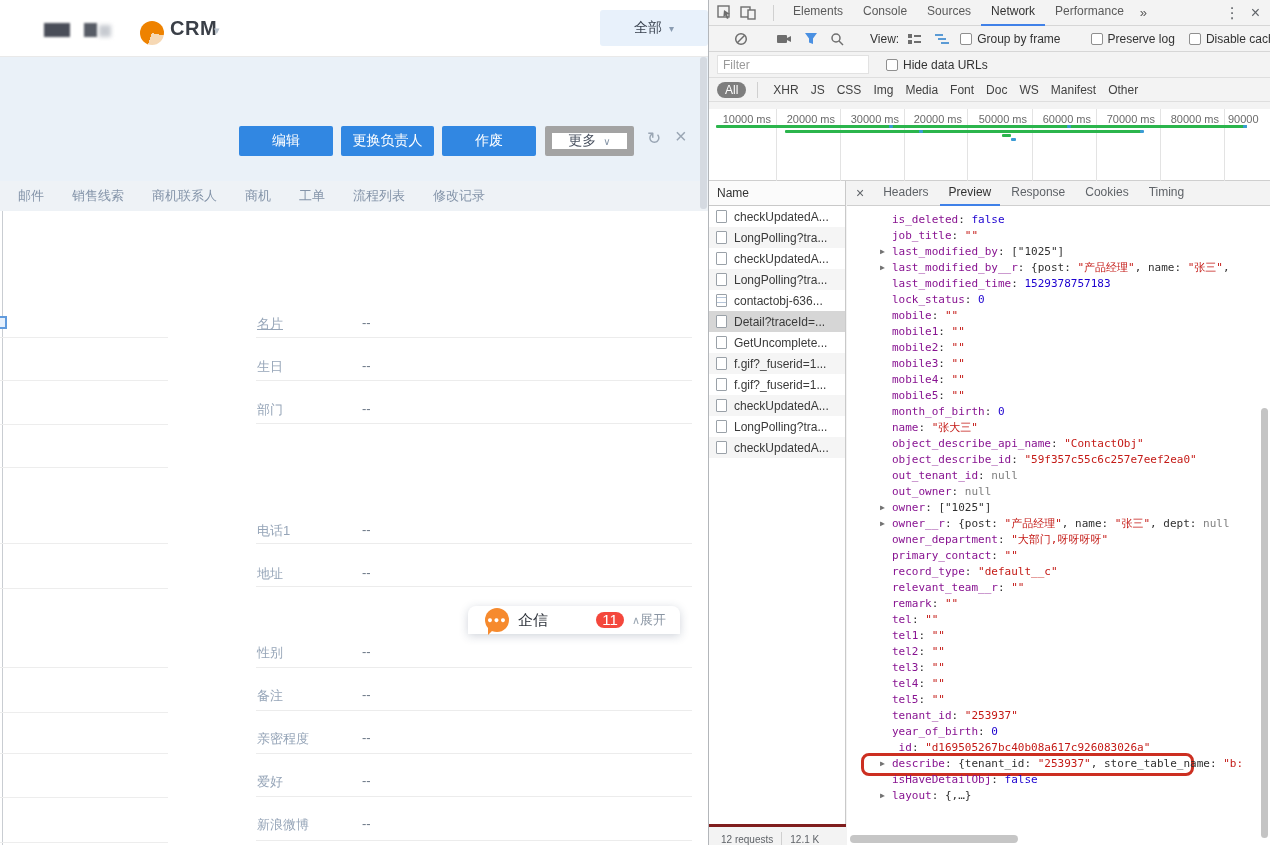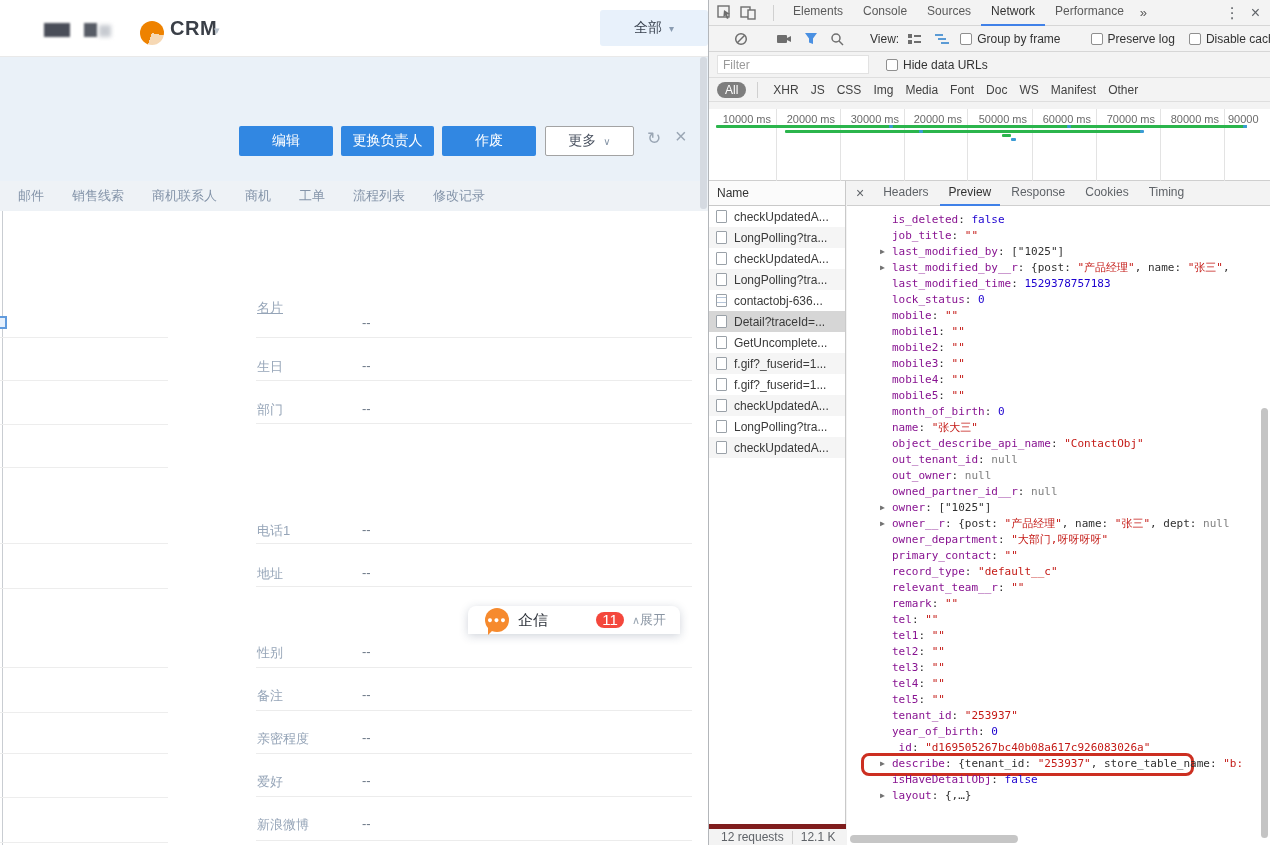--- a/index.html
+++ b/index.html
@@ -16,21 +16,21 @@
              background:conic-gradient(from 200deg,#ee8200 0 262deg,#f6d8b4 262deg 360deg); }
   .crm-title { left:170px; top:17px; font-size:20px; font-weight:bold; color:#3a3f47; letter-spacing:.5px; }
   .crm-title-caret { left:214px; top:24px; font-size:11px; color:#b7c1cc; }
   .scope-pill { left:600px; top:10px; width:108px; height:36px; background:#e8f1fb; border-radius:3px;
                 display:flex; align-items:center; justify-content:center; gap:7px; font-size:14px; color:#39424f; }
   .scope-pill .caret { font-size:10px; color:#8a9cb2; }
   .crm-header { position:absolute; left:0; top:57px; width:708px; height:124px; background:#eaf1f8;text-align:right; }
   .abtn { position:absolute; top:69px; height:30px; border-radius:2px; font-size:14px;
           display:flex; align-items:center; justify-content:center; cursor:default; }
   .abtn.primary { background:#3187e2; color:#fff; }
-  .abtn.more { background:#fff; border:1px solid #a3a3a3; color:#4a5260; gap:7px; }
+  .abtn.more { background:#fff; border:7px solid #a3a3a3; color:#4a5260; gap:7px; }
   .abtn.more .mcaret { font-size:10px; color:#7e8everything; color:#8594a6; }
   .hicon { position:absolute; color:#9aa6b4; }
   .sum-label { position:absolute; top:125px; font-size:13px; color:#97a6b8; }
   .sum-value { position:absolute; top:148px; font-size:13px; color:#333a44; }
   .crm-tabs { position:absolute; left:0; top:181px; width:708px; height:30px; background:#eef2f6;
               display:flex; align-items:center; gap:28px; padding-left:18px; font-size:13px; color:#8494a9; }
   .crm-body { position:absolute; left:0; top:211px; width:708px; height:634px; background:#fff; }
   .vline-left { left:2px; top:0; width:1px; height:634px; background:#c9cdd2; }
   .lline { left:0; width:168px; height:1px; background:#ededed; }
   .frag-icon { left:-4px; top:105px; width:11px; height:13px; background:#e7f1fd; border:2px solid #619bdd; }
@@ -80,22 +80,22 @@
   .obar { position:absolute; border-radius:1px; }
   
   .dt-namecol { position:absolute; left:0; top:181px; width:137px; height:664px; background:#fff; border-right:1px solid #c9c9c9; }
   .name-header { height:25px; line-height:25px; padding-left:8px; color:#333; background:#fbfbfb; border-bottom:1px solid #c9c9c9; }
   .req-row { height:21px; display:flex; align-items:center; padding-left:7px; font-size:12px; color:#3a3a3a; }
   .req-row.alt { background:#f5f5f5; }
   .req-row.selected { background:#d6d6d6;align-items:center; }
   .doc-ic { width:11px; height:13px; background:#fff; border:1px solid #9aa1a8; border-radius:1px; margin-right:7px; flex:none; }
   .doc-ic.lines { background:repeating-linear-gradient(#fff 0 2px,#b6c6da 2px 3.5px,#fff 3.5px 5px); }
   .req-name { white-space:nowrap; overflow:hidden; }
-  .dt-status { position:absolute; left:0; bottom:0; width:137px; height:21px; background:#f3f3f3; border-top:5px solid #7f1d1d;
-               display:flex; align-items:center; font-size:12px; color:#5f6368; padding-left:12px; overflow:hidden; }
+  .dt-status { position:absolute; left:0; bottom:0; width:137px; height:21px; background:#f3f3f3; border-top:3px solid #7f1d1d;
+               display:flex; align-items:flex-end; font-size:10px; color:#5f6368; padding-left:12px; overflow:hidden; }
   .dt-status .vsep { height:13px; margin:0 8px; }
   .dt-detail { position:absolute; left:138px; top:181px; width:424px; height:664px; background:#fff; }
   .detail-tabs { height:25px; background:#f3f3f3; border-bottom:1px solid #cfcfcf; display:flex; align-items:center; }
   .dx { color:#5f6368; font-size:14px; padding:0 10px 0 9px; }
   .dtab { height:25px; line-height:22px; padding:0 9px; color:#5f6368; border-bottom:2px solid transparent; margin-right:2px; }
   .dtab.active { color:#333; border-bottom-color:#4081e8; }
   .detail-content { position:absolute; left:0; top:25px; width:424px; height:639px; background:#fff;
                     overflow:hidden; padding-top:6px; font-family:"DejaVu Sans Mono","Liberation Mono",monospace; font-size:11px; }
   .line { height:16px; line-height:16px; white-space:nowrap; padding-left:45px; position:relative; }
   .line .arrow { position:absolute; left:33px; top:0; font-size:8px; color:#727272; }
@@ -155,21 +155,21 @@
       <span class="abs lline" style="top: 169px;"></span>
       <span class="abs lline" style="top: 213px;"></span>
       <span class="abs lline" style="top: 256px;"></span>
       <span class="abs lline" style="top: 332px;"></span>
       <span class="abs lline" style="top: 377px;"></span>
       <span class="abs lline" style="top: 456px;"></span>
       <span class="abs lline" style="top: 501px;"></span>
       <span class="abs lline" style="top: 542px;"></span>
       <span class="abs lline" style="top: 586px;"></span>
       <span class="abs lline" style="top: 631px;"></span>
-      <span class="frow-label" style="top: 88px; text-decoration: underline;">名片</span>
+      <span class="frow-label" style="top: 104px; text-decoration: underline;">名片</span>
       <span class="frow-value" style="top: 104px;">--</span>
       <span class="frow-line" style="top: 126px;"></span>
       <span class="frow-label" style="top: 147px;">生日</span>
       <span class="frow-value" style="top: 147px;">--</span>
       <span class="frow-line" style="top: 169px;"></span>
       <span class="frow-label" style="top: 190px;">部门</span>
       <span class="frow-value" style="top: 190px;">--</span>
       <span class="frow-line" style="top: 212px;"></span>
       <span class="frow-label" style="top: 311px;">电话1</span>
       <span class="frow-value" style="top: 311px;">--</span>
@@ -413,23 +413,23 @@
         <div class="line"><span class="k">lock_status</span><span class="p">: </span><span class="n">0</span></div>
         <div class="line"><span class="k">mobile</span><span class="p">: </span><span class="s">""</span></div>
         <div class="line"><span class="k">mobile1</span><span class="p">: </span><span class="s">""</span></div>
         <div class="line"><span class="k">mobile2</span><span class="p">: </span><span class="s">""</span></div>
         <div class="line"><span class="k">mobile3</span><span class="p">: </span><span class="s">""</span></div>
         <div class="line"><span class="k">mobile4</span><span class="p">: </span><span class="s">""</span></div>
         <div class="line"><span class="k">mobile5</span><span class="p">: </span><span class="s">""</span></div>
         <div class="line"><span class="k">month_of_birth</span><span class="p">: </span><span class="n">0</span></div>
         <div class="line"><span class="k">name</span><span class="p">: </span><span class="s">"张大三"</span></div>
         <div class="line"><span class="k">object_describe_api_name</span><span class="p">: </span><span class="s">"ContactObj"</span></div>
+        <div class="line"><span class="k">object_describe_id</span><span class="p">: </span><span class="s">"59f357c55c6c257e7eef2ea0"</span></div>
         <div class="line"><span class="k">out_tenant_id</span><span class="p">: </span><span class="u">null</span></div>
         <div class="line"><span class="k">out_owner</span><span class="p">: </span><span class="u">null</span></div>
-        <div class="line"><span class="k">owned_partner_id__r</span><span class="p">: </span><span class="u">null</span></div>
         <div class="line"><span class="arrow">▶</span><span class="k">owner</span><span class="p">: </span><span class="p">["1025"]</span></div>
         <div class="line"><span class="arrow">▶</span><span class="k">owner__r</span><span class="p">: </span><span class="p">{post: </span><span class="s">"产品经理"</span><span class="p">, name: </span><span class="s">"张三"</span><span class="p">, dept: </span><span class="u">null</span></div>
         <div class="line"><span class="k">owner_department</span><span class="p">: </span><span class="s">"大部门,呀呀呀呀"</span></div>
         <div class="line"><span class="k">primary_contact</span><span class="p">: </span><span class="s">""</span></div>
         <div class="line"><span class="k">record_type</span><span class="p">: </span><span class="s">"default__c"</span></div>
         <div class="line"><span class="k">relevant_team__r</span><span class="p">: </span><span class="s">""</span></div>
         <div class="line"><span class="k">remark</span><span class="p">: </span><span class="s">""</span></div>
         <div class="line"><span class="k">tel</span><span class="p">: </span><span class="s">""</span></div>
         <div class="line"><span class="k">tel1</span><span class="p">: </span><span class="s">""</span></div>
         <div class="line"><span class="k">tel2</span><span class="p">: </span><span class="s">""</span></div>

